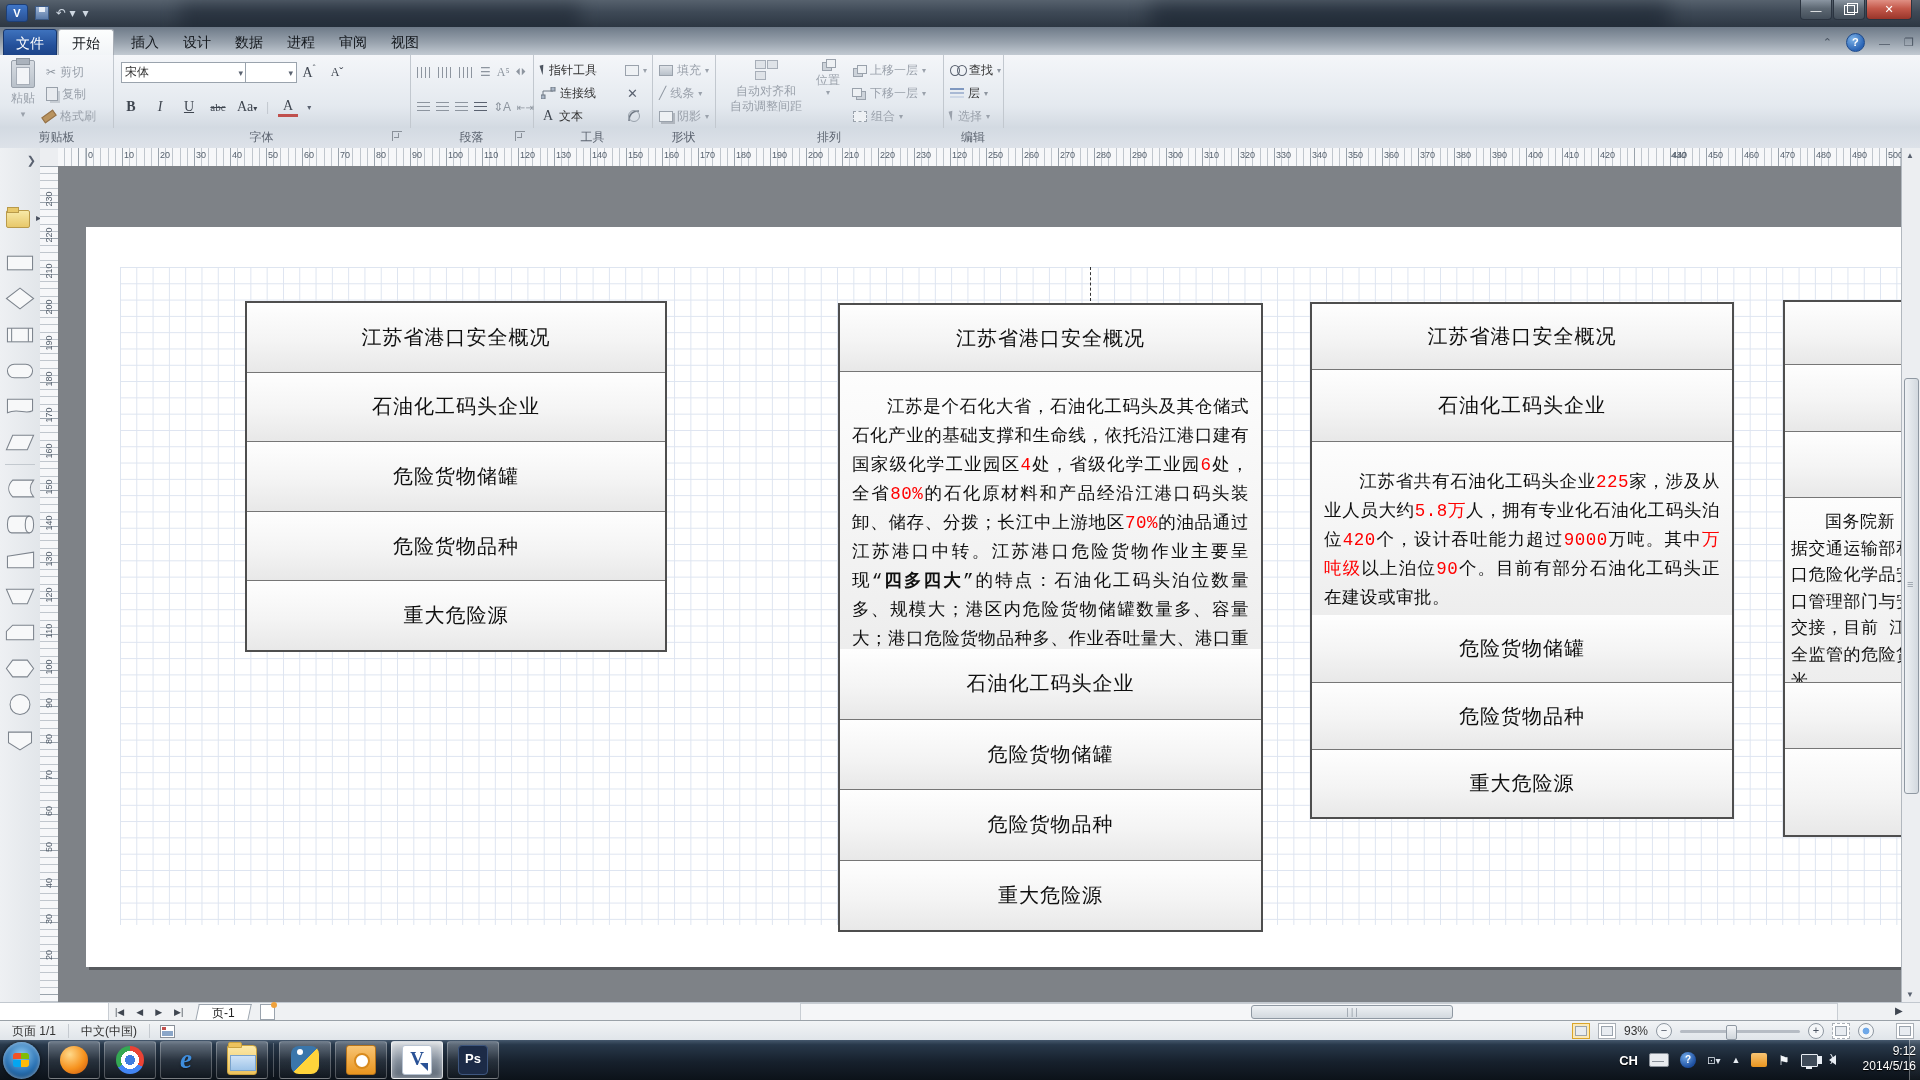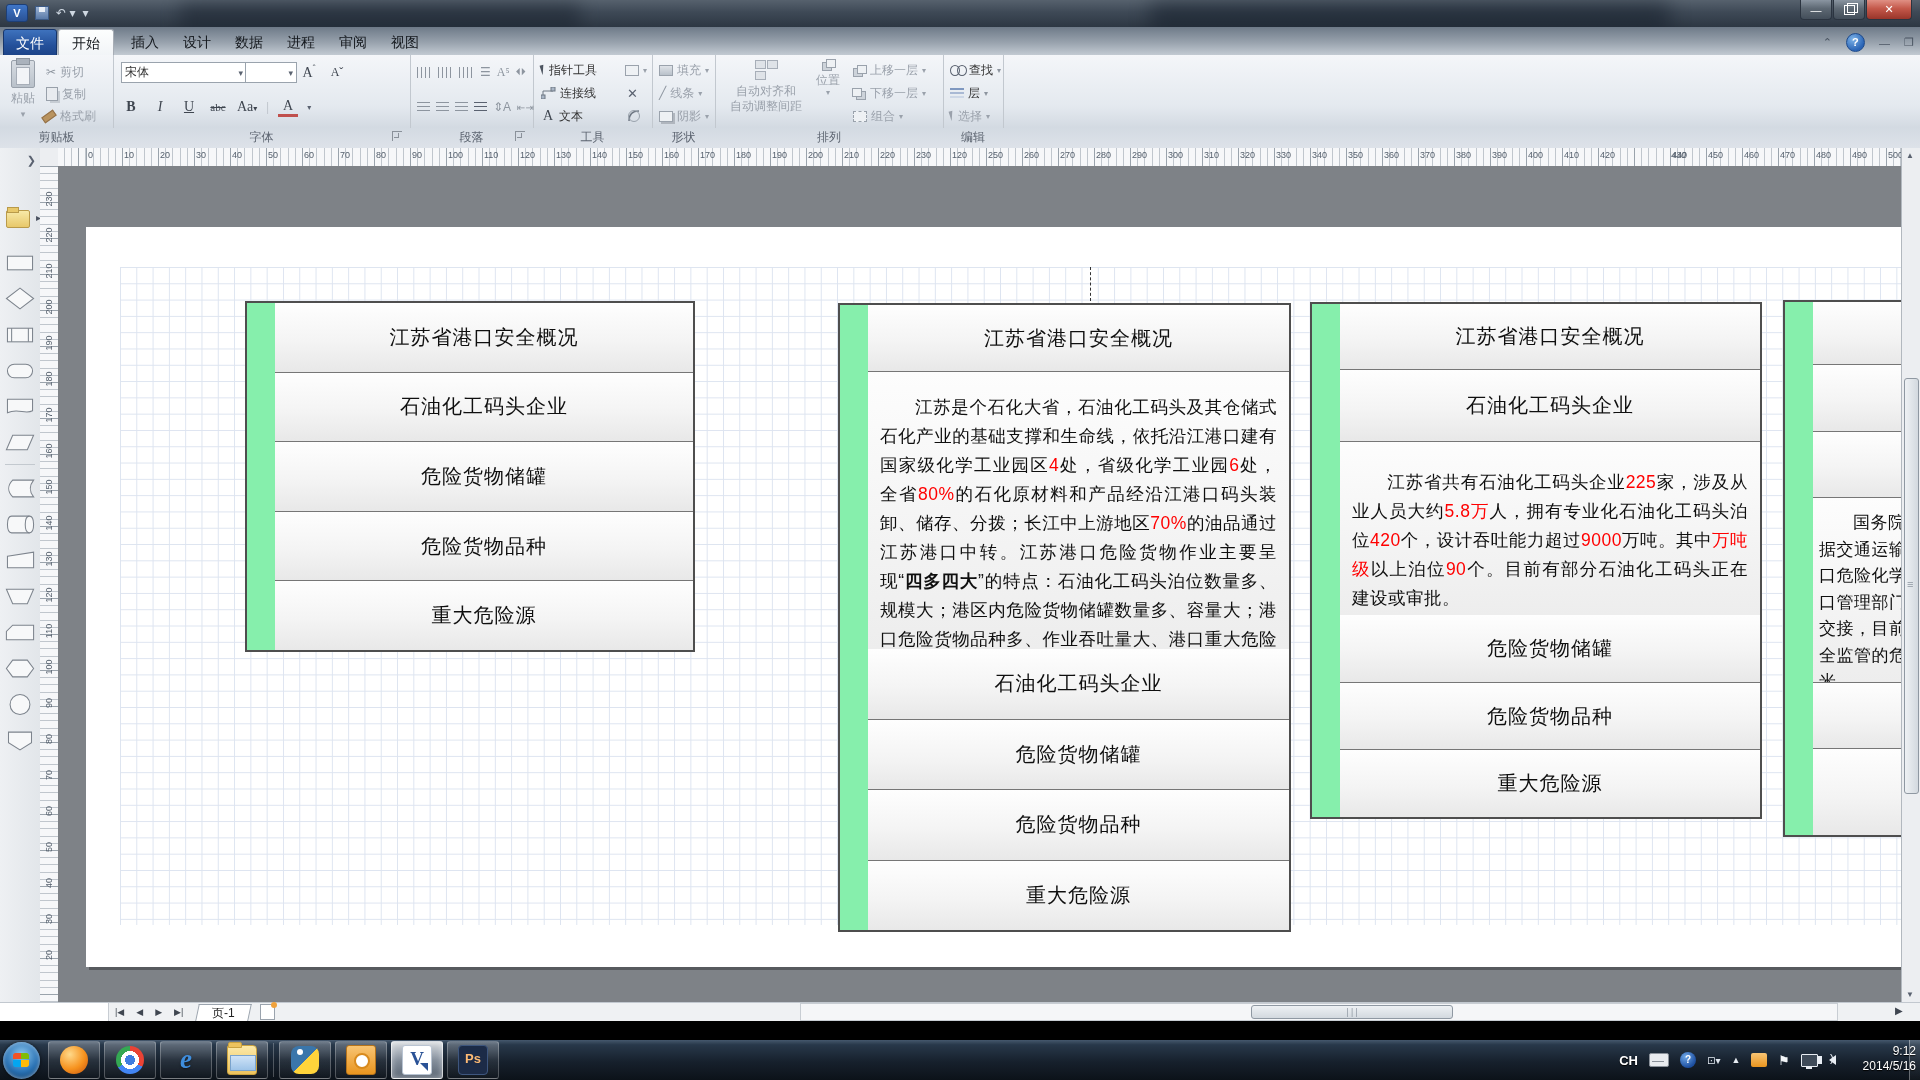--- a/index.html
+++ b/index.html
@@ -95,22 +95,22 @@
   .vnum{position:absolute;left:1px;font-size:9px;color:#55606d;transform:rotate(-90deg);transform-origin:center;width:16px;text-align:center;}
 
   .canvas{position:absolute;left:58px;top:18px;width:1844px;height:836px;background:#7e8287;overflow:hidden;}
   .page{position:absolute;left:28px;top:61px;width:1834px;height:740px;background:#fff;box-shadow:3px 3px 0 rgba(40,42,45,.45);}
   .grid{position:absolute;left:34px;top:40px;right:6px;bottom:42px;
     background-image:linear-gradient(to right,#dde4f0 1px,transparent 1px),linear-gradient(to bottom,#dde4f0 1px,transparent 1px);
     background-size:16.3px 16.3px;}
   .pagebreak{position:absolute;left:1004px;top:40px;width:0;height:34px;border-left:1px dashed #333;}
 
   
-  .vbox{position:absolute;border:2px solid #4e4e4e;background:#86efac;display:flex;flex-direction:column;
-    font-family:Liberation Sans, sans-serif;color:#0f0f0f;padding-left:28px;}
+  .vbox{position:absolute;border:2px solid #4e4e4e;background:#b91c1c;display:flex;flex-direction:column;
+    font-family:Liberation Mono, monospace;color:#0f0f0f;}
   .vcell{background:linear-gradient(180deg,#fefefe 0%,#f4f4f4 55%,#e8e8e8 100%);border-top:1px solid #767676;
     display:flex;align-items:center;justify-content:center;font-size:20px;letter-spacing:1px;}
   .vcell:first-child,.vbox>div:first-child{border-top:none;}
   .cells{display:flex;flex-direction:column;flex:1;}
   .cells .vcell{flex:1;}
   .tcell{border-top:1px solid #767676;}
   .para{background:linear-gradient(180deg,#fdfdfd,#ededed);border-top:1px solid #767676;
     font-size:17.5px;line-height:29px;text-align:justify;padding:21px 12px 0 12px;letter-spacing:.5px;}
   .para .ind{display:inline-block;width:2em;}
   .rd{color:#f00;}
@@ -171,21 +171,21 @@
   .ic-ie{background:transparent;color:#3f8ede;font:italic bold 27px "Liberation Serif","DejaVu Serif",serif;text-align:center;line-height:26px;text-shadow:0 1px 2px rgba(0,0,0,.5);}
   .ic-folder{background:linear-gradient(180deg,#fce9a8,#edc35e);border:1px solid #caa23f;border-radius:2px 4px 3px 3px;}
   .ic-folder:before{content:"";position:absolute;left:0;top:-4px;width:12px;height:4px;background:#edc35e;border:1px solid #caa23f;border-radius:2px 2px 0 0;}
   .ic-folder:after{content:"";position:absolute;left:2px;top:9px;width:24px;height:14px;background:linear-gradient(180deg,#cfe3f7,#9ec4e8);border:1px solid #7aa3cc;}
   .ic-python{background:linear-gradient(135deg,#3a76ab 50%,#ffd43b 50%);border-radius:8px;}
   .ic-python:before{content:"";position:absolute;left:6px;top:3px;width:6px;height:6px;background:#fff;border-radius:50%;}
   .ic-outlook{background:linear-gradient(180deg,#f8c473,#e9951f);border-radius:3px;border:1px solid #b6741c;}
   .ic-outlook:after{content:"";position:absolute;left:7px;top:7px;width:12px;height:12px;border-radius:50%;background:#fff;border:2px solid #d88a1d;}
   .ic-visio{background:#fff;border-radius:3px;border:1px solid #b9c4d2;color:#2a5296;font:bold 19px "Liberation Serif","DejaVu Serif",serif;text-align:center;line-height:26px;}
   .ic-visio:after{content:"";position:absolute;right:3px;bottom:3px;width:8px;height:8px;background:#2a5296;clip-path:polygon(0 0,100% 0,100% 100%);}
-  .ic-photoshop{background:#1c2b47;border:1px solid #3e567e;color:#fdba74;font:bold 13px "Liberation Sans",sans-serif;text-align:center;line-height:26px;}
+  .ic-photoshop{background:#1c2b47;border:1px solid #3e567e;color:#ffffff;font:bold 13px "Liberation Sans",sans-serif;text-align:center;line-height:26px;}
   .tray{position:absolute;right:84px;top:0;height:40px;display:flex;align-items:center;gap:11px;color:#fff;}
   .tray .ime{font-size:13px;font-weight:bold;text-shadow:0 1px 1px #000;}
   .kbd{width:18px;height:12px;background:#e8ebef;border:1px solid #8a919a;border-radius:2px;
     background-image:linear-gradient(#8a919a,#8a919a);background-size:12px 1px;background-position:2px 7px;background-repeat:no-repeat;}
   .thelp{width:16px;height:16px;border-radius:50%;background:radial-gradient(circle at 35% 30%,#6fa8e8,#1d4fa0 70%);color:#fff;font-size:10px;font-weight:bold;text-align:center;line-height:16px;}
   .trayw{font-size:10px;color:#dfe6ee;}
   .upar{font-size:9px;color:#e8edf3;}
   .trayol{width:16px;height:14px;background:linear-gradient(180deg,#f8c473,#e9951f);border-radius:2px;}
   .flag{font-size:13px;color:#f2f5f8;}
   .moni{width:15px;height:11px;border:1px solid #e8edf3;border-radius:1px;background:#3e4a58;position:relative;}
@@ -647,20 +647,38 @@
     <span class="navbtn">▶</span>
     <span class="navbtn">▶|</span>
     <div class="sheettab"><span>页-1</span></div>
     <div class="newpage"></div>
   </div>
   <div class="hscroll">
     <div class="hthumb">∣∣∣</div>
   </div>
   <span class="hright">▶</span>
 
+  <div class="statusbar">
+    <div class="sb-item">页面 1/1</div>
+    <div class="sb-item">中文(中国)</div>
+    <div class="macroic"></div>
+    <div class="sb-right">
+      <span class="sic active"></span>
+      <span class="sic"></span>
+      <span>93%</span>
+      <span class="zbtn">−</span>
+      <span class="zoomtrack">
+          <span class="zoomthumb"></span>
+        </span>
+      <span class="zbtn">+</span>
+      <span class="sic" style="border-style:dashed"></span>
+      <span class="zbtn" style="background:radial-gradient(circle,#6fa8e8 35%,#f4f6f8 36%)"></span>
+      <span class="sic" style="margin-left:14px"></span>
+    </div>
+  </div>
 
   <div class="taskbar">
     <div class="orb"></div>
     <div id="taskbar-apps" style="display:flex;align-items:center">
         <div class="tbtn">
           <div class="aic ic-firefox"></div>
         </div>
         <div class="tbtn">
           <div class="aic ic-chrome"></div>
         </div>

